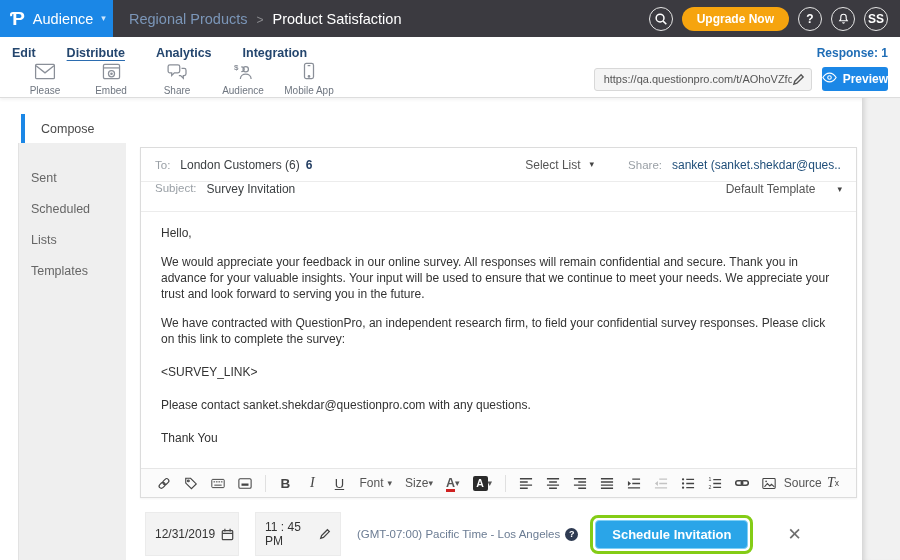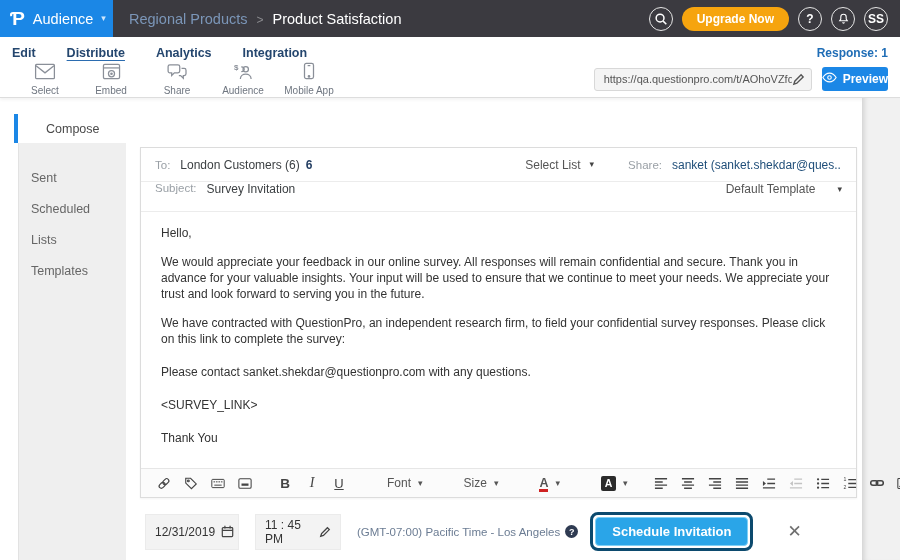--- a/index.html
+++ b/index.html
@@ -49,22 +49,22 @@
   .pencil { color:#555; display:flex; cursor:pointer; }
   .preview-btn { background:#1b87e6; border:none; border-radius:3px; height:24px; padding:0 0;
                  color:#fff; font-size:12px; font-weight:bold; display:flex; align-items:center;
                  gap:6px; cursor:pointer; }
 
   
   .gutter { position:absolute; left:862px; top:98px; width:38px; height:462px; background:#f1f1f1;
             box-shadow:inset 6px 0 6px -5px rgba(0,0,0,0.18); }
 
   
-  .side-active { position:absolute; left:14px; top:114px; width:112px; height:29px; background:#fff;
-                 border-left:4px solid #1b87e6; display:flex; align-items:center; padding-left:28px;
+  .side-active { position:absolute; left:21px; top:114px; width:112px; height:29px; background:#fff;
+                 border-left:4px solid #1b87e6; display:flex; align-items:center; padding-left:16px;
                  font-size:12.5px; color:#4a4a4a; cursor:pointer; }
   .side-panel { position:absolute; left:18px; top:143px; width:108px; height:417px; background:#efefef;
                 border-left:1px solid #e2e2e2; padding-top:19px; }
   .side-item { height:31px; display:flex; align-items:center; padding-left:12px; font-size:12.5px;
                color:#666; cursor:pointer; }
 
   
   .card { position:absolute; left:140px; top:147px; width:717px; height:351px; background:#fff;
           border:1px solid #dcdcdc; box-shadow:0 1px 2px rgba(0,0,0,0.05);
           display:flex; flex-direction:column; }
@@ -90,40 +90,40 @@
   .editor-bar { height:29px; border-top:1px solid #e6e6e6; background:#fbfbfb; display:flex;
                 align-items:center; padding:0 16px; gap:13px; flex:none; }
   .ebtn { display:flex; align-items:center; justify-content:center; color:#444; cursor:pointer;
           font-size:13px; min-width:14px; }
   .ebtn svg { display:block; }
   .ebtn.disabled { color:#c3c3c3; cursor:default; }
   .ediv { width:1px; height:17px; background:#e0e0e0; }
   .bold-b { font-weight:bold; font-size:13.5px; }
   .ital-i { font-style:italic; font-family:"Liberation Serif", serif; font-size:14px; }
   .und-u { text-decoration:underline; font-size:13px; }
-  .dd { display:flex; align-items:center; gap:7px; font-size:12px; color:#555; cursor:pointer;margin-left:28px; }
+  .dd { display:flex; align-items:center; font-size:12px; color:#555; cursor:pointer; }
   .dd .caret { color:#555; }
   .fontcolor { position:relative; font-size:12.5px; font-weight:bold; padding-bottom:1px; }
   .fontcolor::after { content:""; position:absolute; left:0; right:0; bottom:-1px; height:2.5px; background:#cf2222; }
   .bgcolor { width:15px; height:15px; background:#2b2b2b; border-radius:2px; color:#fff;
              font-size:10.5px; font-weight:bold; display:flex; align-items:center; justify-content:center; }
   .src-label { font-size:12px; color:#555; margin-left:4px; }
   .tx { font-family:"Liberation Serif", serif; font-style:italic; font-size:14px; }
   .tx sub { font-style:normal; font-size:8.5px; font-family:"Liberation Sans", sans-serif; }
 
   
   .sched-row { position:absolute; left:145px; top:512px; display:flex; align-items:center; }
-  .pill-input { height:36px; background:#f3f3f3; border:1px solid #ebebeb; display:flex;
+  .pill-input { height:44px; background:#f3f3f3; border:1px solid #ebebeb; display:flex;
                 align-items:center; padding:0 9px; gap:6px; font-size:12px; color:#333; cursor:pointer; }
   .date-input { width:94px; }
   .time-input { width:86px; margin-left:16px; }
   .tz { margin-left:16px; font-size:11.5px; color:#6b7c93; display:flex; align-items:center; gap:5px; }
   .tz-help { width:13px; height:13px; border-radius:50%; background:#2f3b52; color:#fff; font-size:9px;
              font-weight:bold; display:flex; align-items:center; justify-content:center; cursor:pointer; }
-  .red-ring { margin-left:12px; border:3px solid #0c4a6e; border-radius:8px; padding:2px; }
+  .red-ring { margin-left:12px; border:3px solid #84cc16; border-radius:8px; padding:2px; }
   .schedule-btn { background:#2aa5e8; border:1px solid #7fd0f5; border-radius:4px; color:#fff;
                   font-size:13px; font-weight:bold; padding:6px 16px; cursor:pointer;
                   font-family:"Liberation Sans", sans-serif; }
   .close-x { margin-left:34px; font-size:17px; color:#6f6f6f; cursor:pointer; }
 </style>
 </head>
 <body>
 
 <div class="page">
 
@@ -166,21 +166,21 @@
   </div>
 
   <div class="channel-bar">
     <div class="channel">
       <span>
         <svg width="22" height="17" viewBox="0 0 24 19" fill="none" stroke="currentColor" stroke-width="1.4">
             <rect x="1.5" y="1.5" width="21" height="16" rx="1"></rect>
             <path d="M2 3l10 8 10-8"></path>
           </svg>
       </span>
-      <span class="channel-label">Select</span>
+      <span class="channel-label">Please</span>
     </div>
     <div class="channel">
       <span>
         <svg width="19" height="17" viewBox="0 0 21 19" fill="none" stroke="currentColor" stroke-width="1.4">
             <rect x="1.5" y="1.5" width="18" height="16" rx="1.5"></rect>
             <path d="M1.5 5.5h18"></path>
             <circle cx="10.5" cy="12" r="3.4"></circle>
             <circle cx="10.5" cy="12" r="0.8"></circle>
           </svg>
       </span>
@@ -267,22 +267,22 @@
       <span class="template-dd">
         <span>Default Template</span>
         <span class="caret">▾</span>
       </span>
     </div>
 
     <div class="body-area">
       <p>Hello,</p>
       <p>We would appreciate your feedback in our online survey. All responses will remain confidential and secure. Thank you in advance for your valuable insights. Your input will be used to ensure that we continue to meet your needs. We appreciate your trust and look forward to serving you in the future.</p>
       <p class="gap">We have contracted with QuestionPro, an independent research firm, to field your confidential survey responses. Please click on this link to complete the survey:</p>
+      <p class="gap">&lt;SURVEY_LINK&gt;</p>
       <p class="gap">Please contact sanket.shekdar@questionpro.com with any questions.</p>
-      <p class="gap">&lt;SURVEY_LINK&gt;</p>
       <p>Thank You</p>
     </div>
 
     <div class="editor-bar">
       <span class="ebtn">
         <svg width="15" height="15" viewBox="0 0 16 16" fill="none" stroke="currentColor" stroke-width="1.3">
             <g transform="rotate(-45 8 8)">
               <rect x="1.2" y="5.5" width="7.6" height="5" rx="2.5"></rect>
               <rect x="7.2" y="5.5" width="7.6" height="5" rx="2.5"></rect>
             </g>

